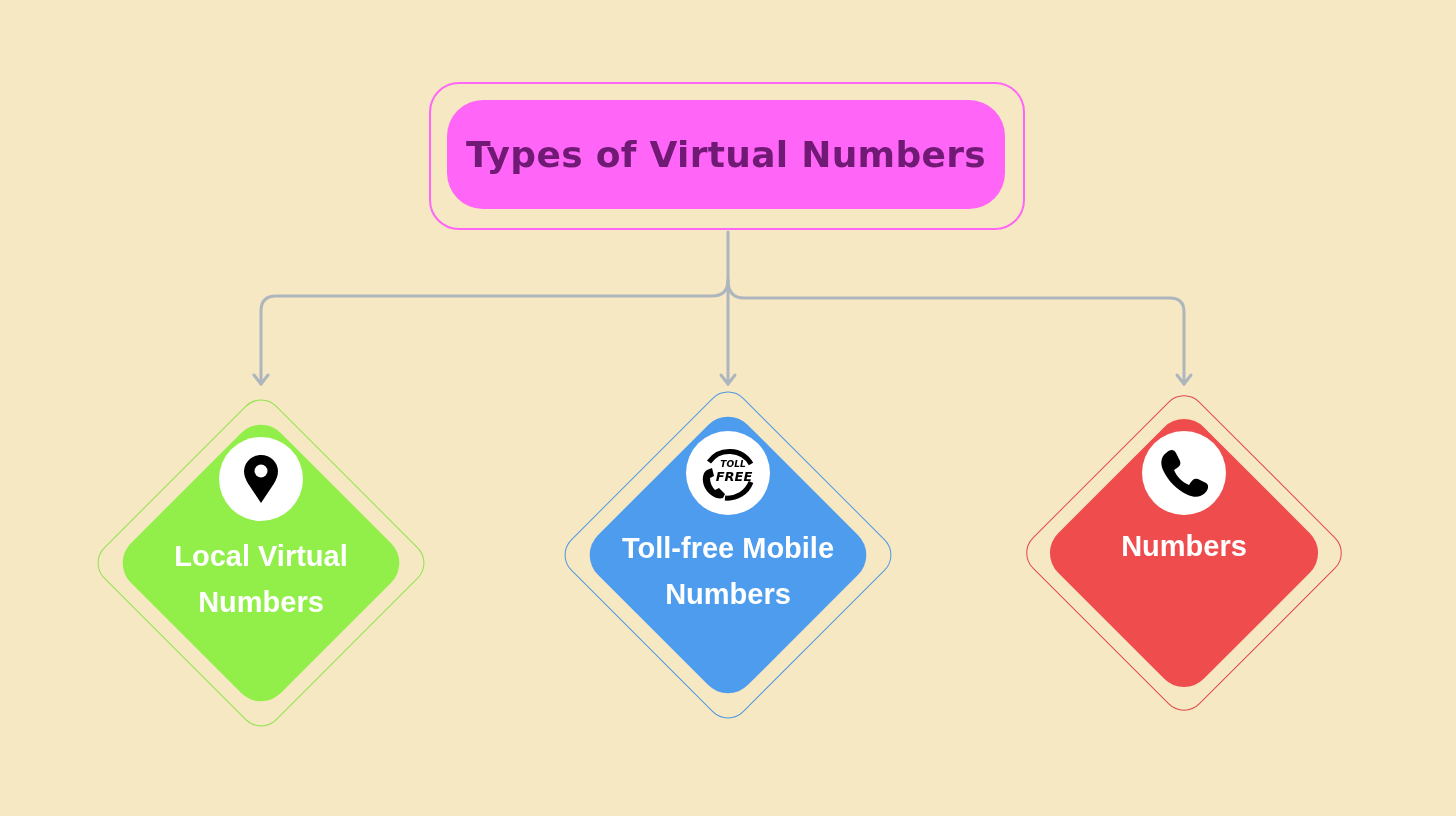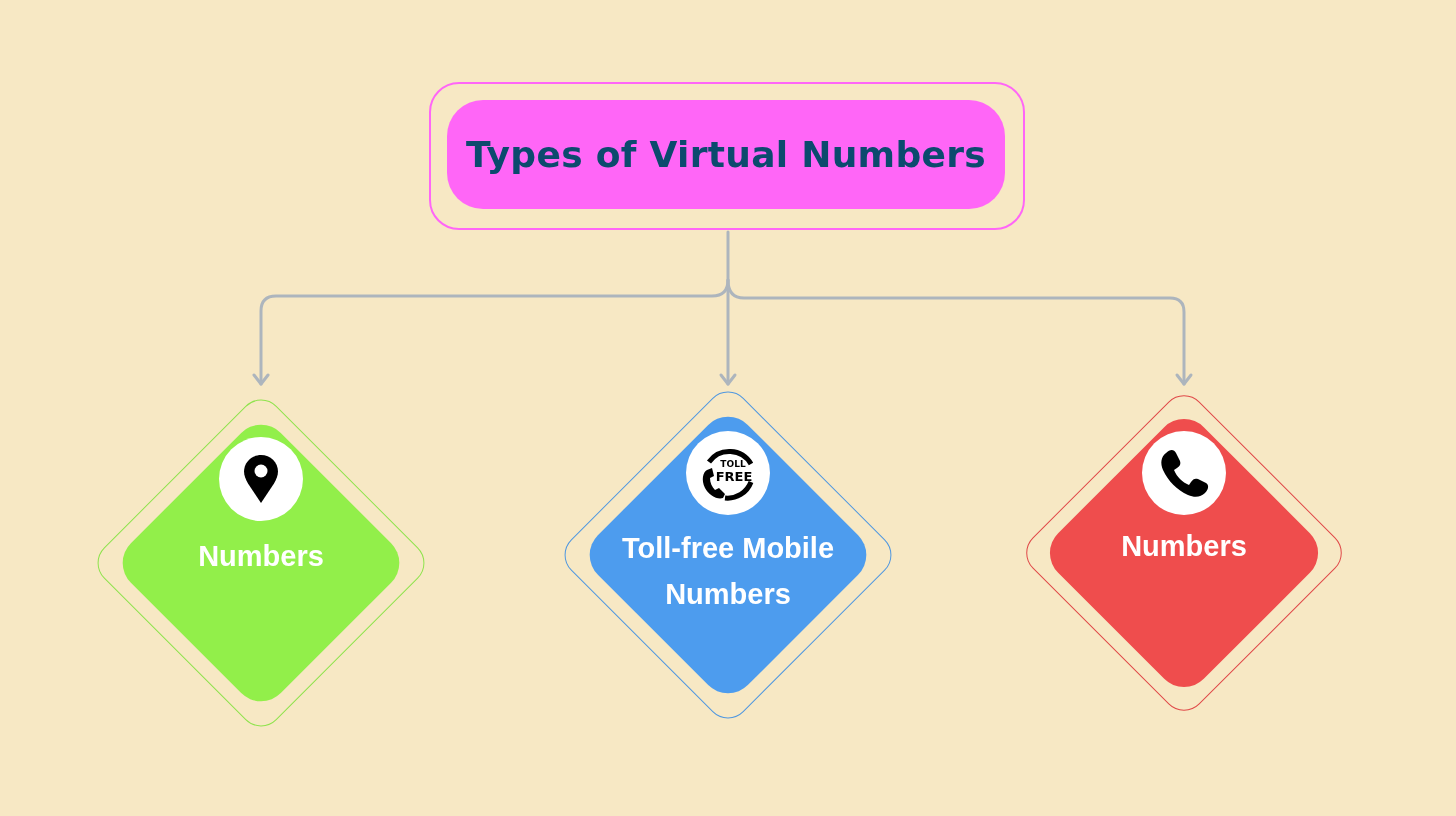--- a/index.html
+++ b/index.html
@@ -15,21 +15,21 @@
   .title-outer {
     position:absolute; left:429px; top:82px; width:596px; height:148px;
     border:2px solid #ff66f7; border-radius:30px; box-sizing:border-box;
   }
   .title-inner {
     position:absolute; left:447px; top:100px; width:558px; height:109px;
     background:#ff66f7; border-radius:36px;
     display:flex; align-items:center; justify-content:center;
   }
   .title-text {
-    color:#0c4a6e; font-weight:bold; font-size:36px; letter-spacing:0.3px;
+    color:#701a75; font-weight:bold; font-size:36px; letter-spacing:0.3px;
     font-family:"DejaVu Sans","Liberation Sans",sans-serif;
   }
 
   .node { position:absolute; width:360px; height:360px; }
   .diamond-outer {
     position:absolute; left:50%; top:50%;
     width:244px; height:244px; margin-left:-122px; margin-top:-122px;
     transform:rotate(45deg);
     border:1.5px solid; border-radius:22px; box-sizing:border-box;
   }
@@ -77,28 +77,29 @@
   <div class="node" style="left:81px; top:383px;">
     <div class="diamond-outer" style="border-color:#8ee34c;"></div>
     <div class="diamond-inner" style="background:#92ef4a;"></div>
     <div class="icon-circle">
       <svg width="34" height="48" viewBox="0 0 34 48">
         <path d="M17 0 C7.6 0 0 7.4 0 16.6 C0 21 2 25 4 28.5 L17 48 L30 28.5 C32 25 34 21 34 16.6 C34 7.4 26.4 0 17 0 Z" fill="#000"></path>
         <circle cx="17" cy="16" r="6.5" fill="#fff"></circle>
       </svg>
     </div>
     <div class="node-label">
+      <span>Local Virtual</span>
       <span>Numbers</span>
     </div>
   </div>
 
   <div class="node" style="left:548px; top:375px;">
     <div class="diamond-outer" style="border-color:#4f97e0;"></div>
     <div class="diamond-inner" style="background:#4d9cee;"></div>
-    <div class="icon-circle" style="top:56px;">
+    <div class="icon-circle" style="top:56px;font-style:italic;">
       <svg width="66" height="66" viewBox="0 0 66 66">
         <path d="M14 22 A25 25 0 0 1 56 24" fill="none" stroke="#000" stroke-width="5"></path>
         <path d="M56 42 A25 25 0 0 1 30 58" fill="none" stroke="#000" stroke-width="5"></path>
         <path d="M12 30 C8 32 6 40 10 48 C14 55 22 60 28 58 L30 54 L24 48 L20 50 C17 47 15 43 15 38 L19 36 L17 28 Z" fill="#000"></path>
         <text x="38" y="27" text-anchor="middle" font-family="DejaVu Sans, sans-serif" font-weight="bold" font-size="9" fill="#000">TOLL</text>
         <text x="39" y="41" text-anchor="middle" font-family="DejaVu Sans, sans-serif" font-weight="bold" font-size="13" fill="#000">FREE</text>
       </svg>
     </div>
     <div class="node-label">
       <span>Toll-free Mobile</span>

